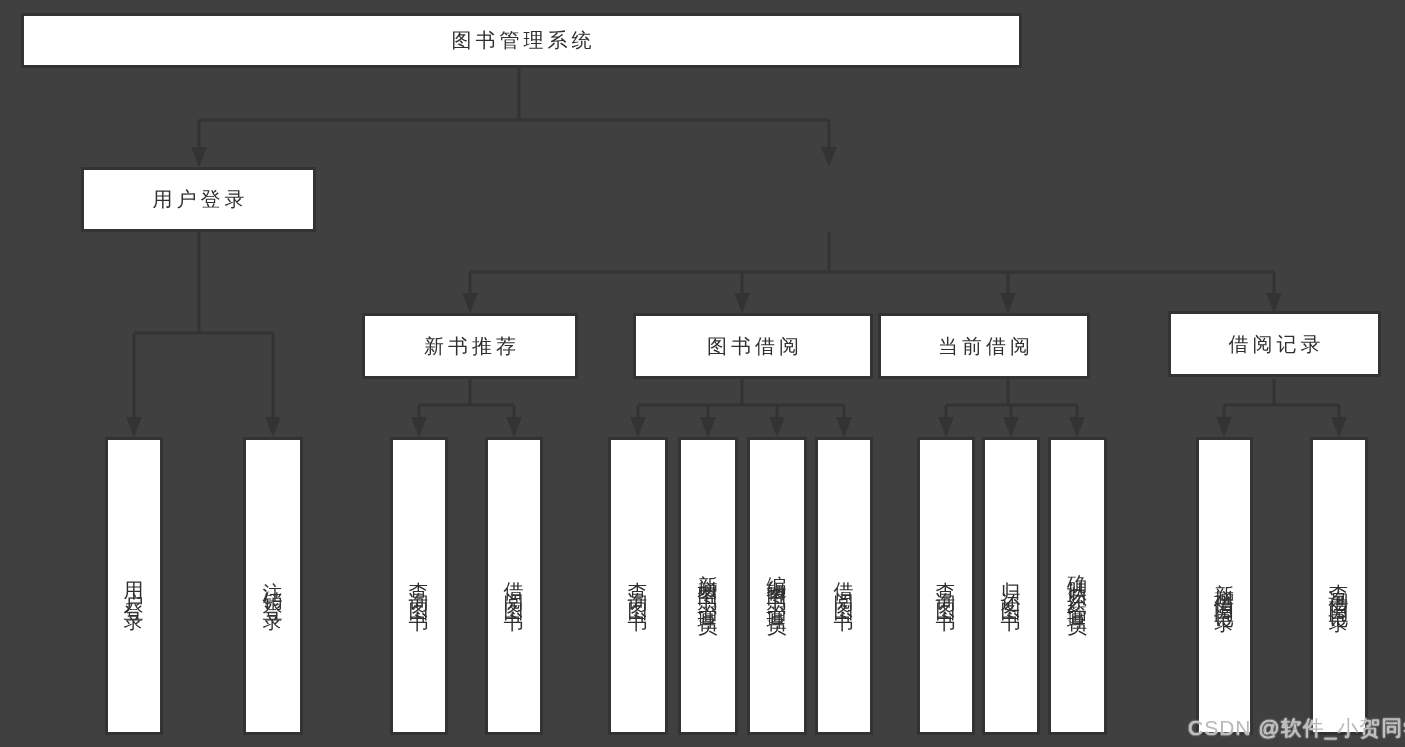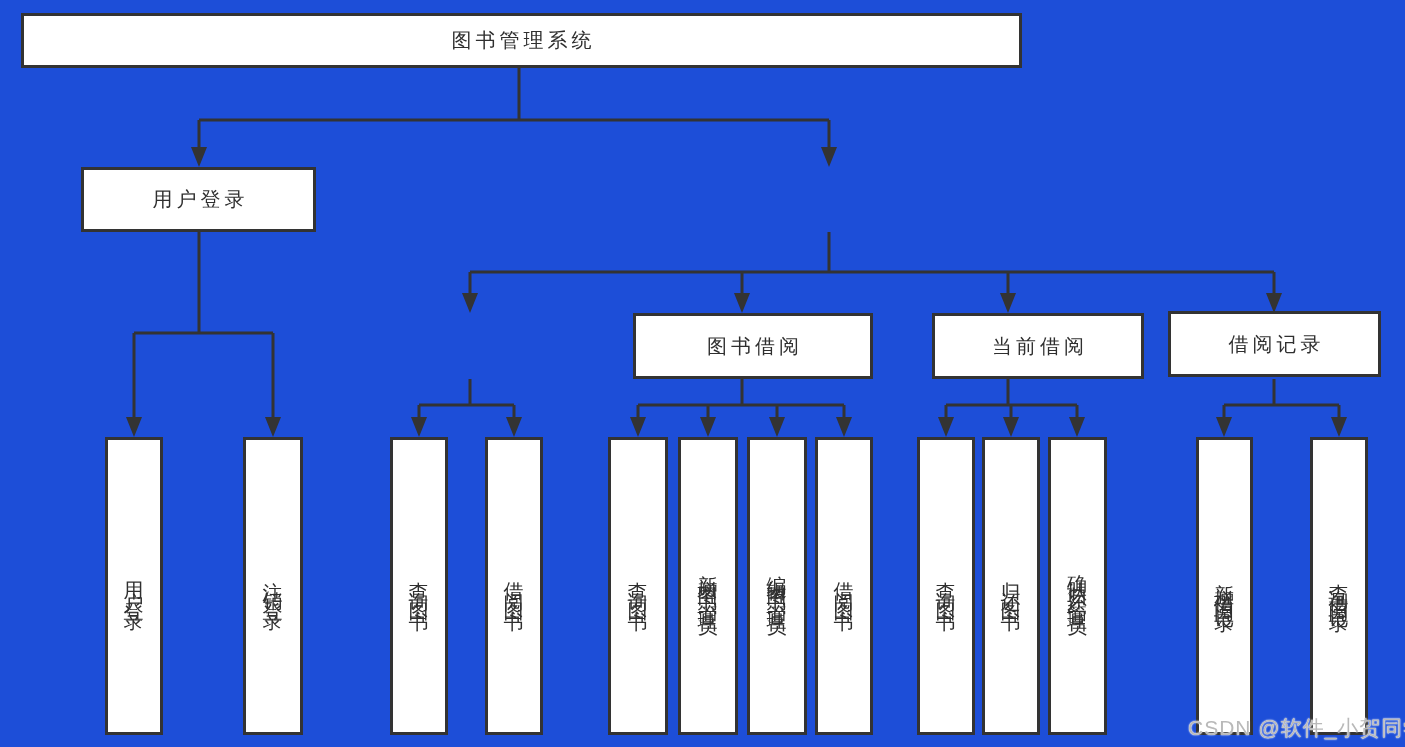--- a/index.html
+++ b/index.html
@@ -1,20 +1,20 @@
 <!DOCTYPE html>
 <html><head>
 <meta charset="utf-8">
 <style>
   html, body { margin: 0; padding: 0; background: #ffffff; }
   #stage {
     position: relative;
     width: 1405px;
     height: 747px;
-    background: #1d4ed8;
+    background: #404040;
     font-family: "Liberation Sans", "DejaVu Sans", sans-serif;
     color: #2f2f2f;
     overflow: hidden;
   }
   #connectors {
     position: absolute;
     left: 0; top: 0;
     width: 1405px; height: 747px;
     pointer-events: none;
   }
@@ -45,21 +45,21 @@
     letter-spacing: 10px;
     line-height: 1.1;
   }
   .vbox.tight { letter-spacing: 6px; }
   
   .n-root            { left: 21px;   top: 13px;  width: 1001px; height: 55px; }
   .n-user-login      { left: 81px;   top: 167px; width: 235px;  height: 65px; }
   .n-book-management { left: 711px;  top: 167px; width: 236px;  height: 65px; }
   .n-new-book        { left: 362px;  top: 313px; width: 216px;  height: 66px; }
   .n-book-borrow     { left: 633px;  top: 313px; width: 240px;  height: 66px; }
-  .n-current-borrow  { left: 932px;  top: 313px; width: 212px;  height: 66px; }
+  .n-current-borrow  { left: 878px;  top: 313px; width: 212px;  height: 66px; }
   .n-borrow-records  { left: 1168px; top: 311px; width: 213px;  height: 66px; }
   .leaf { top: 437px; height: 298px; }
   .n-leaf-user-login   { left: 105px;  width: 58px; }
   .n-leaf-logout       { left: 243px;  width: 60px; }
   .n-nb-query          { left: 390px;  width: 58px; }
   .n-nb-borrow         { left: 485px;  width: 58px; }
   .n-bb-query          { left: 608px;  width: 60px; }
   .n-bb-add            { left: 678px;  width: 60px; }
   .n-bb-edit           { left: 747px;  width: 60px; }
   .n-bb-borrow         { left: 815px;  width: 58px; }
@@ -122,20 +122,21 @@
       <polygon points="1069,417 1085,417 1077,437"></polygon>
       <polygon points="1216,417 1232,417 1224,437"></polygon>
       <polygon points="1331,417 1347,417 1339,437"></polygon>
     </g>
   </svg>
 
   <div class="hbox n-root">图书管理系统</div>
 
   <div class="hbox n-user-login">用户登录</div>
 
+  <div class="hbox n-new-book">新书推荐</div>
   <div class="hbox n-book-borrow">图书借阅</div>
   <div class="hbox n-current-borrow">当前借阅</div>
   <div class="hbox n-borrow-records">借阅记录</div>
 
   <div class="vbox leaf n-leaf-user-login">用户登录</div>
   <div class="vbox leaf n-leaf-logout">注销登录</div>
 
   <div class="vbox leaf n-nb-query">查询图书</div>
   <div class="vbox leaf n-nb-borrow">借阅图书</div>
 

